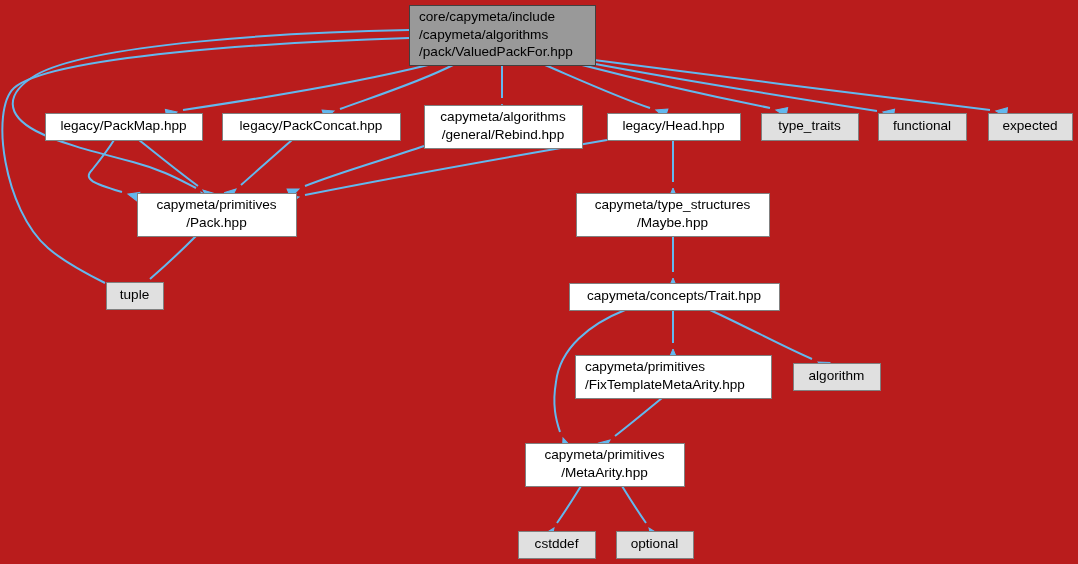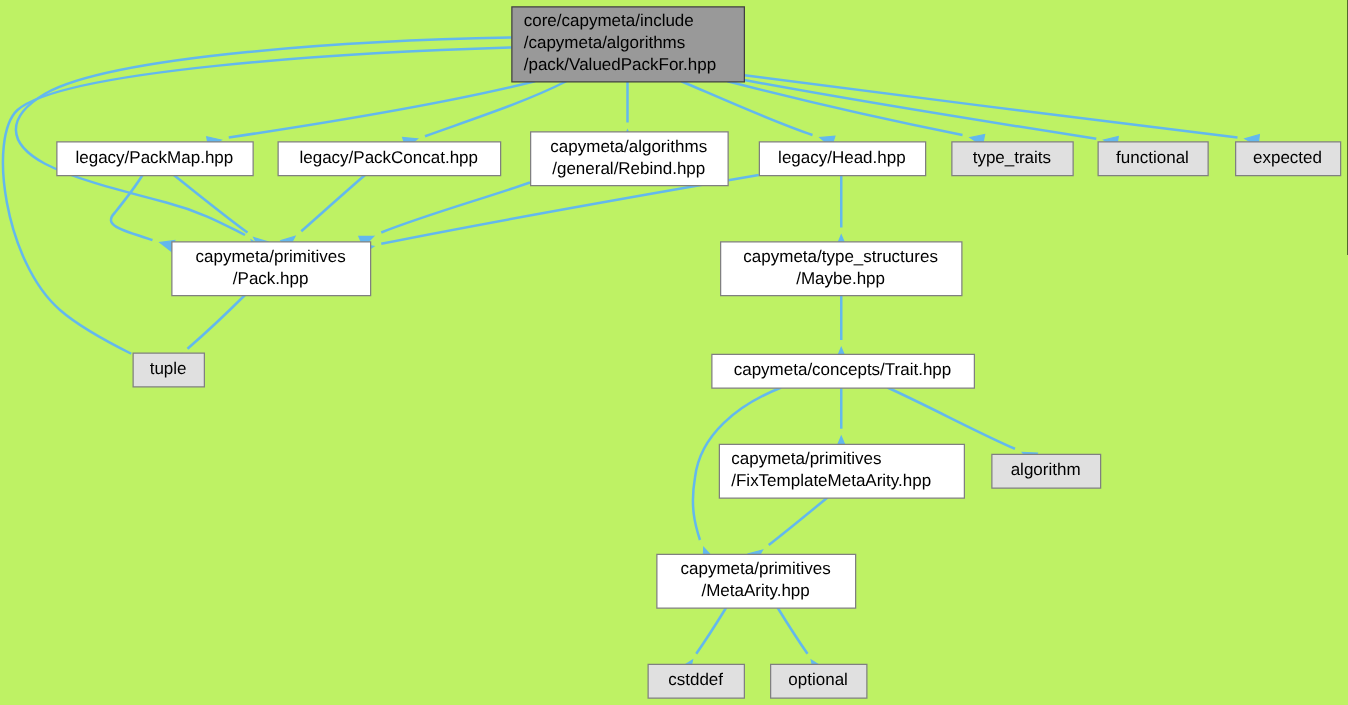--- a/index.html
+++ b/index.html
@@ -4,21 +4,21 @@
 <style>
   html, body {
     margin: 0;
     padding: 0;
     background: #000000;
   }
   #graph-root {
     position: relative;
     width: 1078px;
     height: 564px;
-    background: #bef264;
+    background: #b91c1c;
     overflow: hidden;
     font-family: "Liberation Sans", sans-serif;
   }
   svg#graph-svg {
     position: absolute;
     left: 0;
     top: 0;
     width: 1078px;
     height: 564px;
     display: block;

